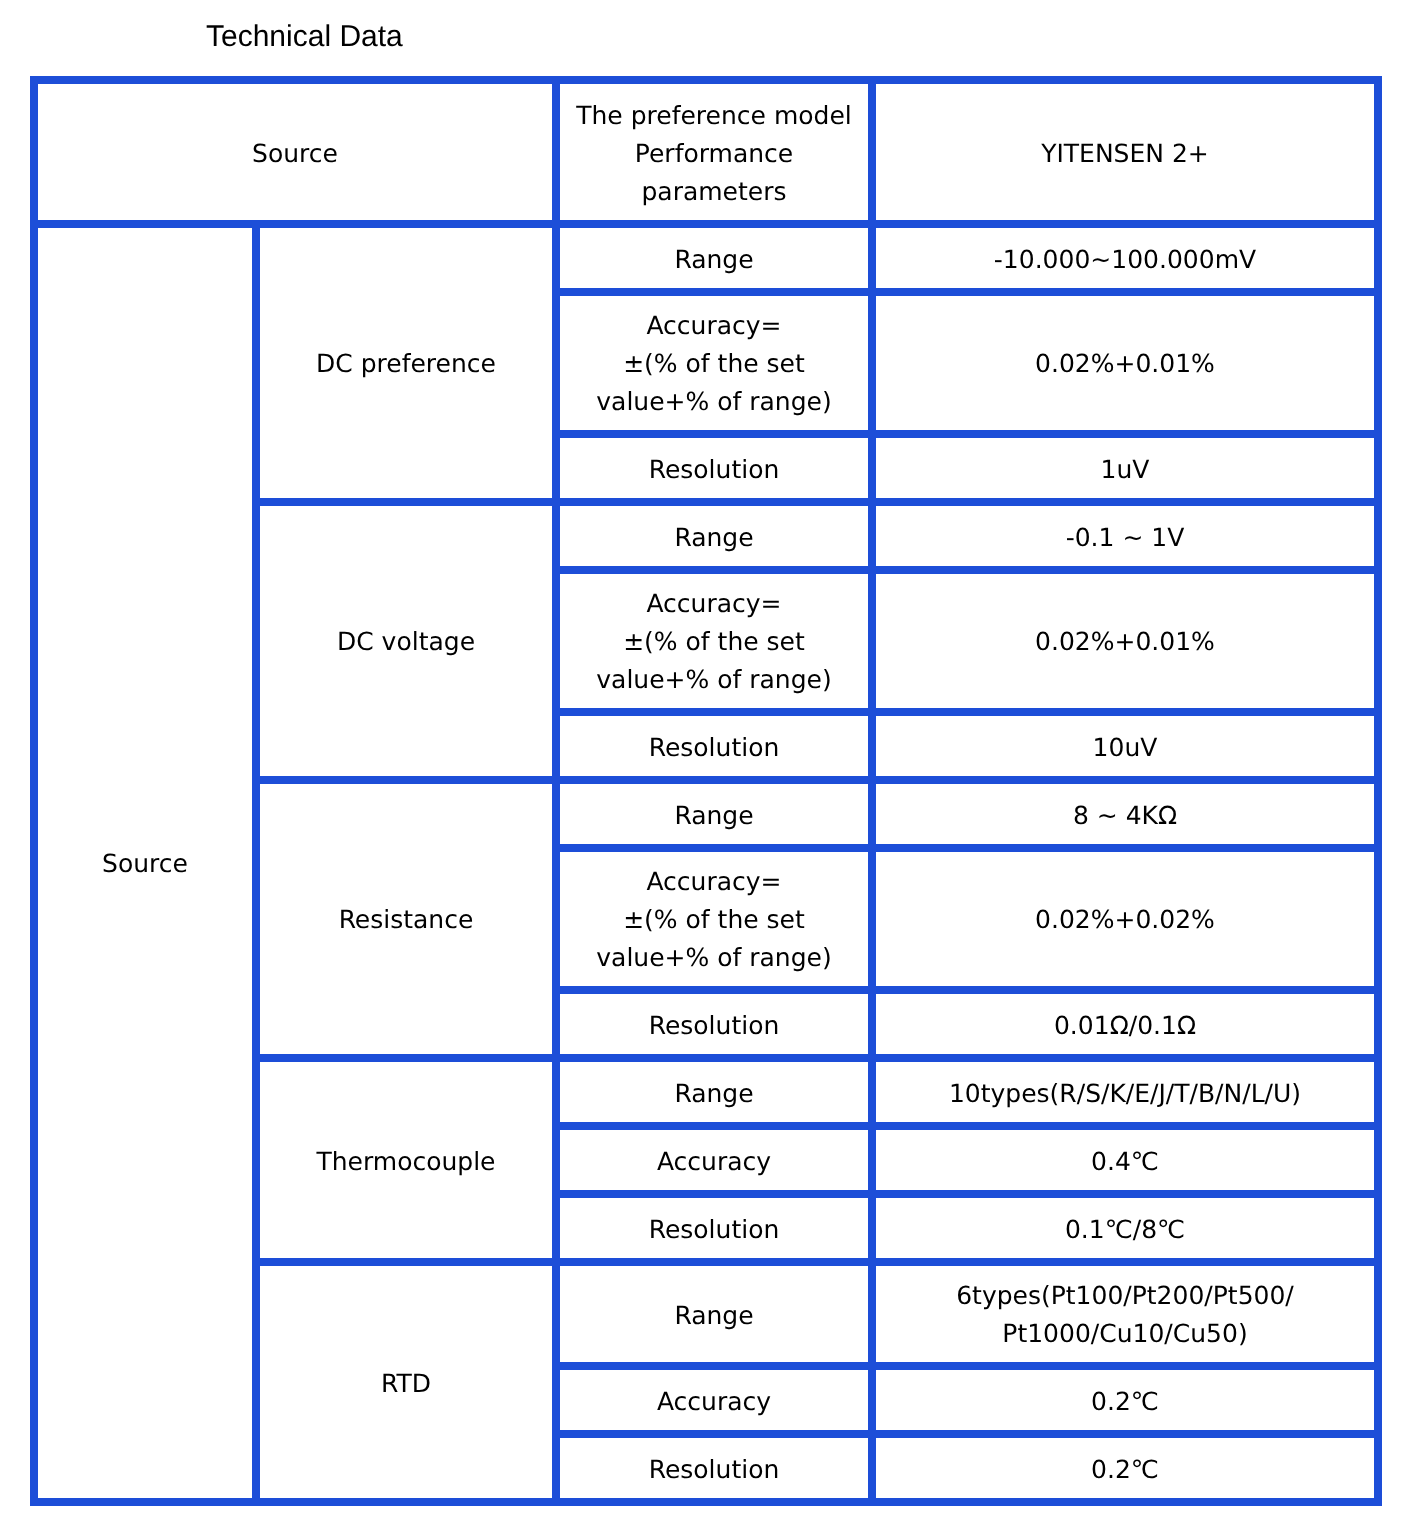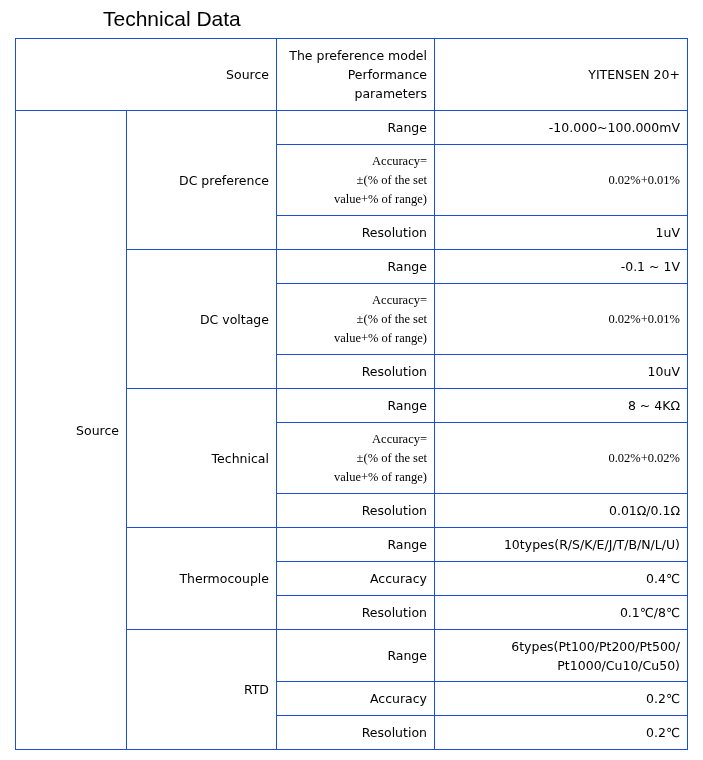--- a/index.html
+++ b/index.html
@@ -3,65 +3,65 @@
   <meta charset="utf-8">
   <style>
     html, body {
       margin: 0; padding: 0; background: #ffffff;
       width: 703px; height: 760px; overflow: hidden;
     }
     body { position: relative; font-family: "DejaVu Sans", sans-serif; color: #000; }
     .title {
       position: absolute; left: 103px; top: 6px;
       font-family: "Liberation Sans", sans-serif;
-      font-size: 21px; line-height: 26px; color: #000;
+      font-size: 15px; line-height: 26px; color: #000;
     }
     table.spec {
       position: absolute; left: 15px; top: 38px;
       border-collapse: collapse;
       table-layout: fixed;
       width: 672px;
     }
     table.spec td {
-      border: 1px solid #1d4ed8;
+      border: 4px solid #1d4ed8;
       padding: 0 7px;
       font-size: 12.5px;
       line-height: 19px;
       vertical-align: middle;
-      text-align: right;
+      text-align: center;
       white-space: pre-line;
     }
     col.c1 { width: 111px; }
     col.c2 { width: 150px; }
     col.c3 { width: 158px; }
     col.c4 { width: 253px; }
     tr.h-head { height: 72px; }
     tr.h-1 { height: 34px; }
-    tr.h-3 { height: 71px; font-family: Liberation Serif, serif; }
+    tr.h-3 { height: 71px; }
     tr.h-2 { height: 52px; }
   </style>
 </head>
 <body>
 
 <div class="title">Technical Data</div>
 
 <table class="spec">
   <colgroup>
     <col class="c1">
       <col class="c2">
       <col class="c3">
       <col class="c4">
   </colgroup>
   <tbody>
     <tr class="h-head">
       <td colspan="2">Source</td>
       <td>The preference model
 Performance
  parameters</td>
-      <td>YITENSEN 20+</td>
+      <td>YITENSEN 2+</td>
     </tr>
 
     <tr class="h-1">
       <td rowspan="15">Source</td>
       <td rowspan="3">DC preference</td>
       <td>Range</td>
       <td>-10.000~100.000mV</td>
     </tr>
     <tr class="h-3">
       <td>Accuracy=
@@ -84,21 +84,21 @@
 ±(% of the set
 value+% of range)</td>
       <td>0.02%+0.01%</td>
     </tr>
     <tr class="h-1">
       <td>Resolution</td>
       <td>10uV</td>
     </tr>
 
     <tr class="h-1">
-      <td rowspan="3">Technical</td>
+      <td rowspan="3">Resistance</td>
       <td>Range</td>
       <td>8 ~ 4KΩ</td>
     </tr>
     <tr class="h-3">
       <td>Accuracy=
 ±(% of the set
 value+% of range)</td>
       <td>0.02%+0.02%</td>
     </tr>
     <tr class="h-1">

